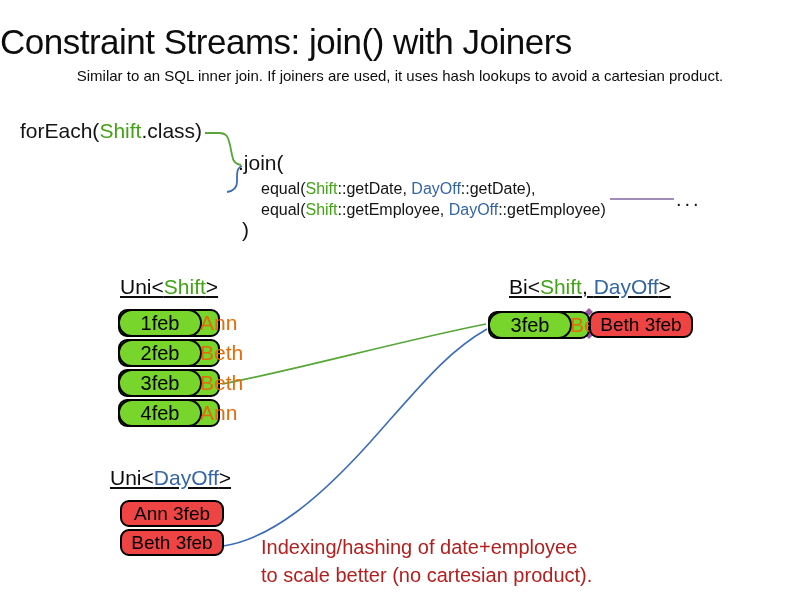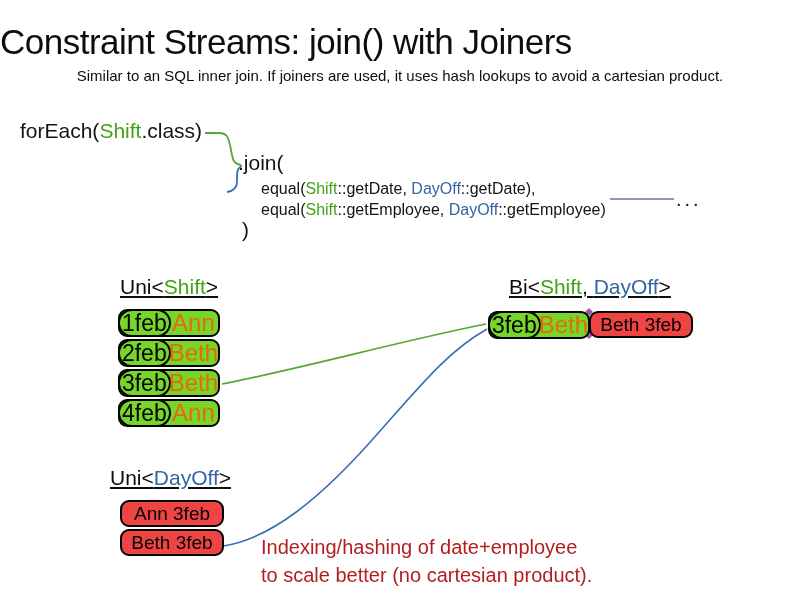--- a/index.html
+++ b/index.html
@@ -27,23 +27,23 @@
   .tbl-label{position:absolute;font-size:21px;color:#0d0d0d;white-space:pre;text-decoration:underline;}
   .lbl-uni-shift{left:120px;top:275px;}
   .lbl-bi{left:509px;top:275px;}
   .lbl-uni-dayoff{left:110px;top:466px;}
 
   .shift-col{position:absolute;left:118px;top:309px;display:flex;flex-direction:column;gap:2px;}
   .row-green{display:flex;align-items:stretch;width:98px;height:24px;background:#77d52b;
              border:2px solid #000;border-radius:9px;}
   .cell-date{margin:-2px;height:24px;min-width:44px;border:2px solid #000;border-radius:14px;
              background:#77d52b;display:flex;align-items:center;justify-content:center;
-             font-size:23px;color:#000;padding:0 2px;}
+             font-size:20px;color:#000;padding:0 18px;}
   .cell-name{flex:1;display:flex;align-items:center;justify-content:center;
-             font-size:24px;color:#e36c09;}
+             font-size:21px;color:#e36c09;}
 
   .bi-row{position:absolute;left:488px;top:311px;display:flex;align-items:flex-start;}
   .cell-blue{height:23px;background:#ef4444;border:2px solid #000;border-radius:9px;
              display:flex;align-items:center;justify-content:center;
              font-size:19px;color:#000;padding:0 6px;}
   .bi-blue{margin-left:-1px;min-width:88px;}
 
   .dayoff-col{position:absolute;left:120px;top:500px;display:flex;flex-direction:column;gap:2px;}
   .row-blue{width:88px;}
 

